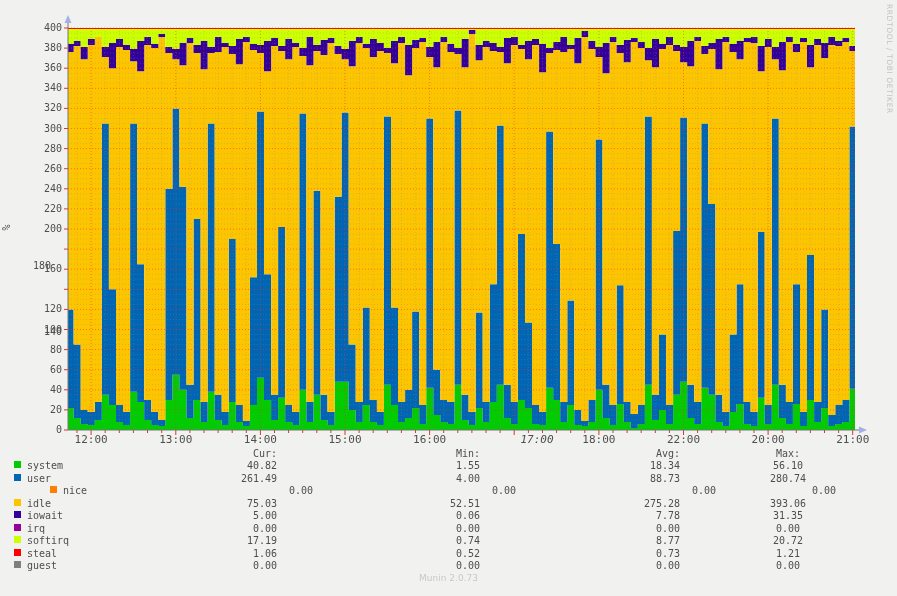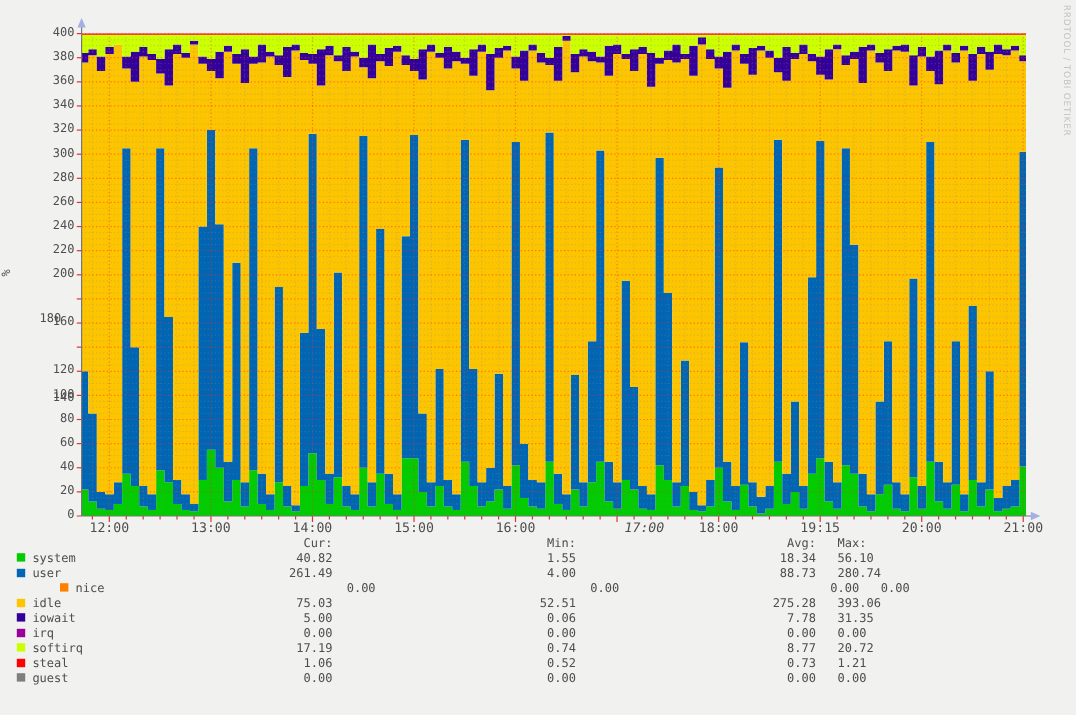--- a/index.html
+++ b/index.html
@@ -14,21 +14,21 @@
         font-family:"DejaVu Sans Mono",monospace;font-size:11px;color:#4e4e4e;}
   .yaxis-title{position:absolute;left:-14px;top:222px;width:40px;text-align:center;
         transform:rotate(-90deg);font-family:"DejaVu Sans Mono",monospace;font-size:10px;color:#4e4e4e;}
   .lhead,.lrow{position:absolute;left:0;width:897px;height:13px;
         font-family:"DejaVu Sans Mono",monospace;font-size:10px;color:#4e4e4e;}
   .lsq{position:absolute;left:14px;top:1px;width:7px;height:7px;}
   .lname{position:absolute;left:27px;top:0;}
   .lc1{position:absolute;left:97px;width:180px;text-align:right;top:0;}
   .lc2{position:absolute;left:300px;width:180px;text-align:right;top:0;}
   .lc3{position:absolute;left:500px;width:180px;text-align:right;top:0;}
-  .lc4{position:absolute;left:698px;width:180px;text-align:left;top:0;}
+  .lc4{position:absolute;left:698px;width:180px;text-align:center;top:0;}
   .lastupdate{position:absolute;top:563px;left:497px;width:381px;text-align:right;
         font-family:"DejaVu Sans Mono",monospace;font-size:10px;color:#4e4e4e;}
   .version{position:absolute;top:573px;left:0;width:897px;text-align:center;
         font-size:9px;color:#c9c9c9;}
   .watermark{position:absolute;top:4px;right:3px;writing-mode:vertical-rl;
         font-size:7.5px;letter-spacing:0.6px;color:#c3c3c3;}
 </style>
 </head>
 <body>
 
@@ -289,21 +289,21 @@
       <div class="ylab" style="top: 23px;">400</div>
     </div>
   <div id="xlabels">
       <div class="xlab" style="left: 69.1305px;">12:00</div>
       <div class="xlab" style="left: 153.754px;">13:00</div>
       <div class="xlab" style="left: 238.378px;">14:00</div>
       <div class="xlab" style="left: 323.001px;">15:00</div>
       <div class="xlab" style="left: 407.625px;">16:00</div>
       <div class="xlab" style="left: 515px; font-style: italic;">17:00</div>
       <div class="xlab" style="left: 576.872px;">18:00</div>
-      <div class="xlab" style="left: 661.496px;">19:15</div>
+      <div class="xlab" style="left: 661.496px;">22:00</div>
       <div class="xlab" style="left: 746.12px;">20:00</div>
       <div class="xlab" style="left: 830.743px;">21:00</div>
     </div>
 
   <div class="lhead" style="top:448px">
     <span class="lc1">Cur:</span>
     <span class="lc2">Min:</span>
     <span class="lc3">Avg:</span>
     <span class="lc4">Max:</span>
   </div>
@@ -375,14 +375,15 @@
       <div class="lrow" style="top: 560px;">
         <span class="lsq" style="background:#7F7F7F"></span>
         <span class="lname">guest</span>
         <span class="lc1">0.00</span>
         <span class="lc2">0.00</span>
         <span class="lc3">0.00</span>
         <span class="lc4">0.00</span>
       </div>
     </div>
 
+  <div class="version">Munin 2.0.73</div>
   <div class="watermark">RRDTOOL / TOBI OETIKER</div>
 </div>
 
 </body></html>

